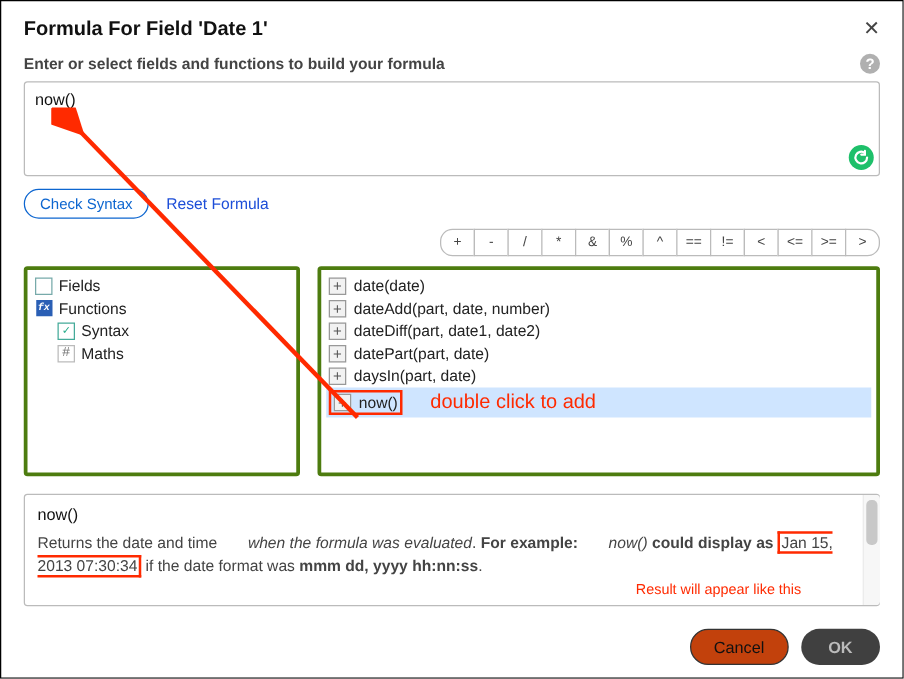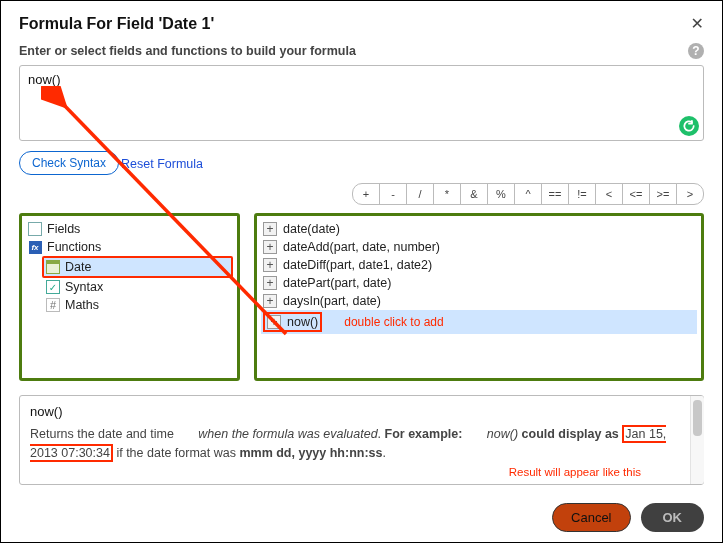--- a/index.html
+++ b/index.html
@@ -81,21 +81,22 @@
     height: 20px;
     border-radius: 50%;
     background: #1ec06a;
     display: flex;
     align-items: center;
     justify-content: center;
   }
   .grammarly svg { width: 14px; height: 14px; }
   .btn-row {
     display: flex;
-    align-items: flex-end;
+    align-items: center;
+    gap: 12px;
     padding: 10px 18px 8px 18px;
   }
   .btn-check {
     border: 1.5px solid #0d66d0;
     color: #0d66d0;
     background: #fff;
     border-radius: 15px;
     padding: 4px 12px;
     font-size: 12px;
     font-weight: 500;
@@ -165,42 +166,42 @@
     cursor: pointer;
     border-radius: 2px;
   }
   .tree-row.ind1 { padding-left: 20px; }
   .tree-row.selected { background: #cfe5ff; }
   .tree-row.hl-red { border: 2px solid #ff2a00; margin: 0 0 0 16px; padding-left: 2px; }
   .icon-box {
     width: 14px;
     height: 14px;
     display: inline-flex;
-    align-items: center;
     justify-content: center;
     flex-shrink: 0;
+    font-family: Liberation Mono, monospace;
   }
   .ico-fields { background:#fff; border:1px solid #7aa; width:12px; height:12px;}
   .ico-fx { background:#2a5fb5; color:#fff; font-size:8px; font-weight:700; width:13px;height:13px; display:inline-flex;align-items:center;justify-content:center; font-style:italic;}
   .ico-cal { width:12px;height:12px; background:#e9f2d6; border:1px solid #88aa44; position:relative;}
   .ico-cal::before{content:"";position:absolute;top:0;left:0;right:0;height:3px;background:#88aa44;}
   .ico-check { width:12px;height:12px; border:1px solid #4a9; display:inline-flex;align-items:center;justify-content:center;color:#2a8;font-size:10px;}
   .ico-hash { width:12px;height:12px; color:#777; font-size:11px; border:1px solid #bbb; display:inline-flex;align-items:center;justify-content:center;}
   .ico-plusbox { width:12px;height:12px; border:1px solid #999; background:#f2f2f2; color:#555; font-size:12px; line-height:10px; display:inline-flex;align-items:center;justify-content:center;}
   .fn-row {
     display: flex;
     align-items: center;
     gap: 6px;
     padding: 2px 2px;
     font-size: 12.5px;
     cursor: pointer;
   }
   .fn-row.highlight { background:#cfe5ff; }
   .fn-row .red-box { border:2px solid #ff2a00; padding:1px 2px; display:flex; align-items:center; gap:6px; background:#cfe5ff;}
-  .red-note { color:#ff2a00; font-size:12px; margin-left:16px;}
+  .red-note { color:#ff2a00; font-size:16px; margin-left:16px;}
   .desc-box {
     margin: 14px 18px 0 18px;
     border: 1px solid #bbb;
     border-radius: 3px;
     padding: 8px 10px;
     font-size: 12.5px;
     position: relative;
     min-height: 72px;
   }
   .desc-box .title { font-size:13px; color:#111; margin-bottom:6px; }
@@ -309,26 +310,20 @@
             <span class="ico-fields"></span>
           </span>
         <span>Fields</span>
       </div>
       <div class="tree-row">
         <span class="icon-box">
             <span class="ico-fx">fx</span>
           </span>
         <span>Functions</span>
       </div>
-      <div class="tree-row selected hl-red">
-        <span class="icon-box">
-            <span class="ico-cal"></span>
-          </span>
-        <span>Date</span>
-      </div>
       <div class="tree-row ind1">
         <span class="icon-box">
             <span class="ico-check">✓</span>
           </span>
         <span>Syntax</span>
       </div>
       <div class="tree-row ind1">
         <span class="icon-box">
             <span class="ico-hash">#</span>
           </span>

